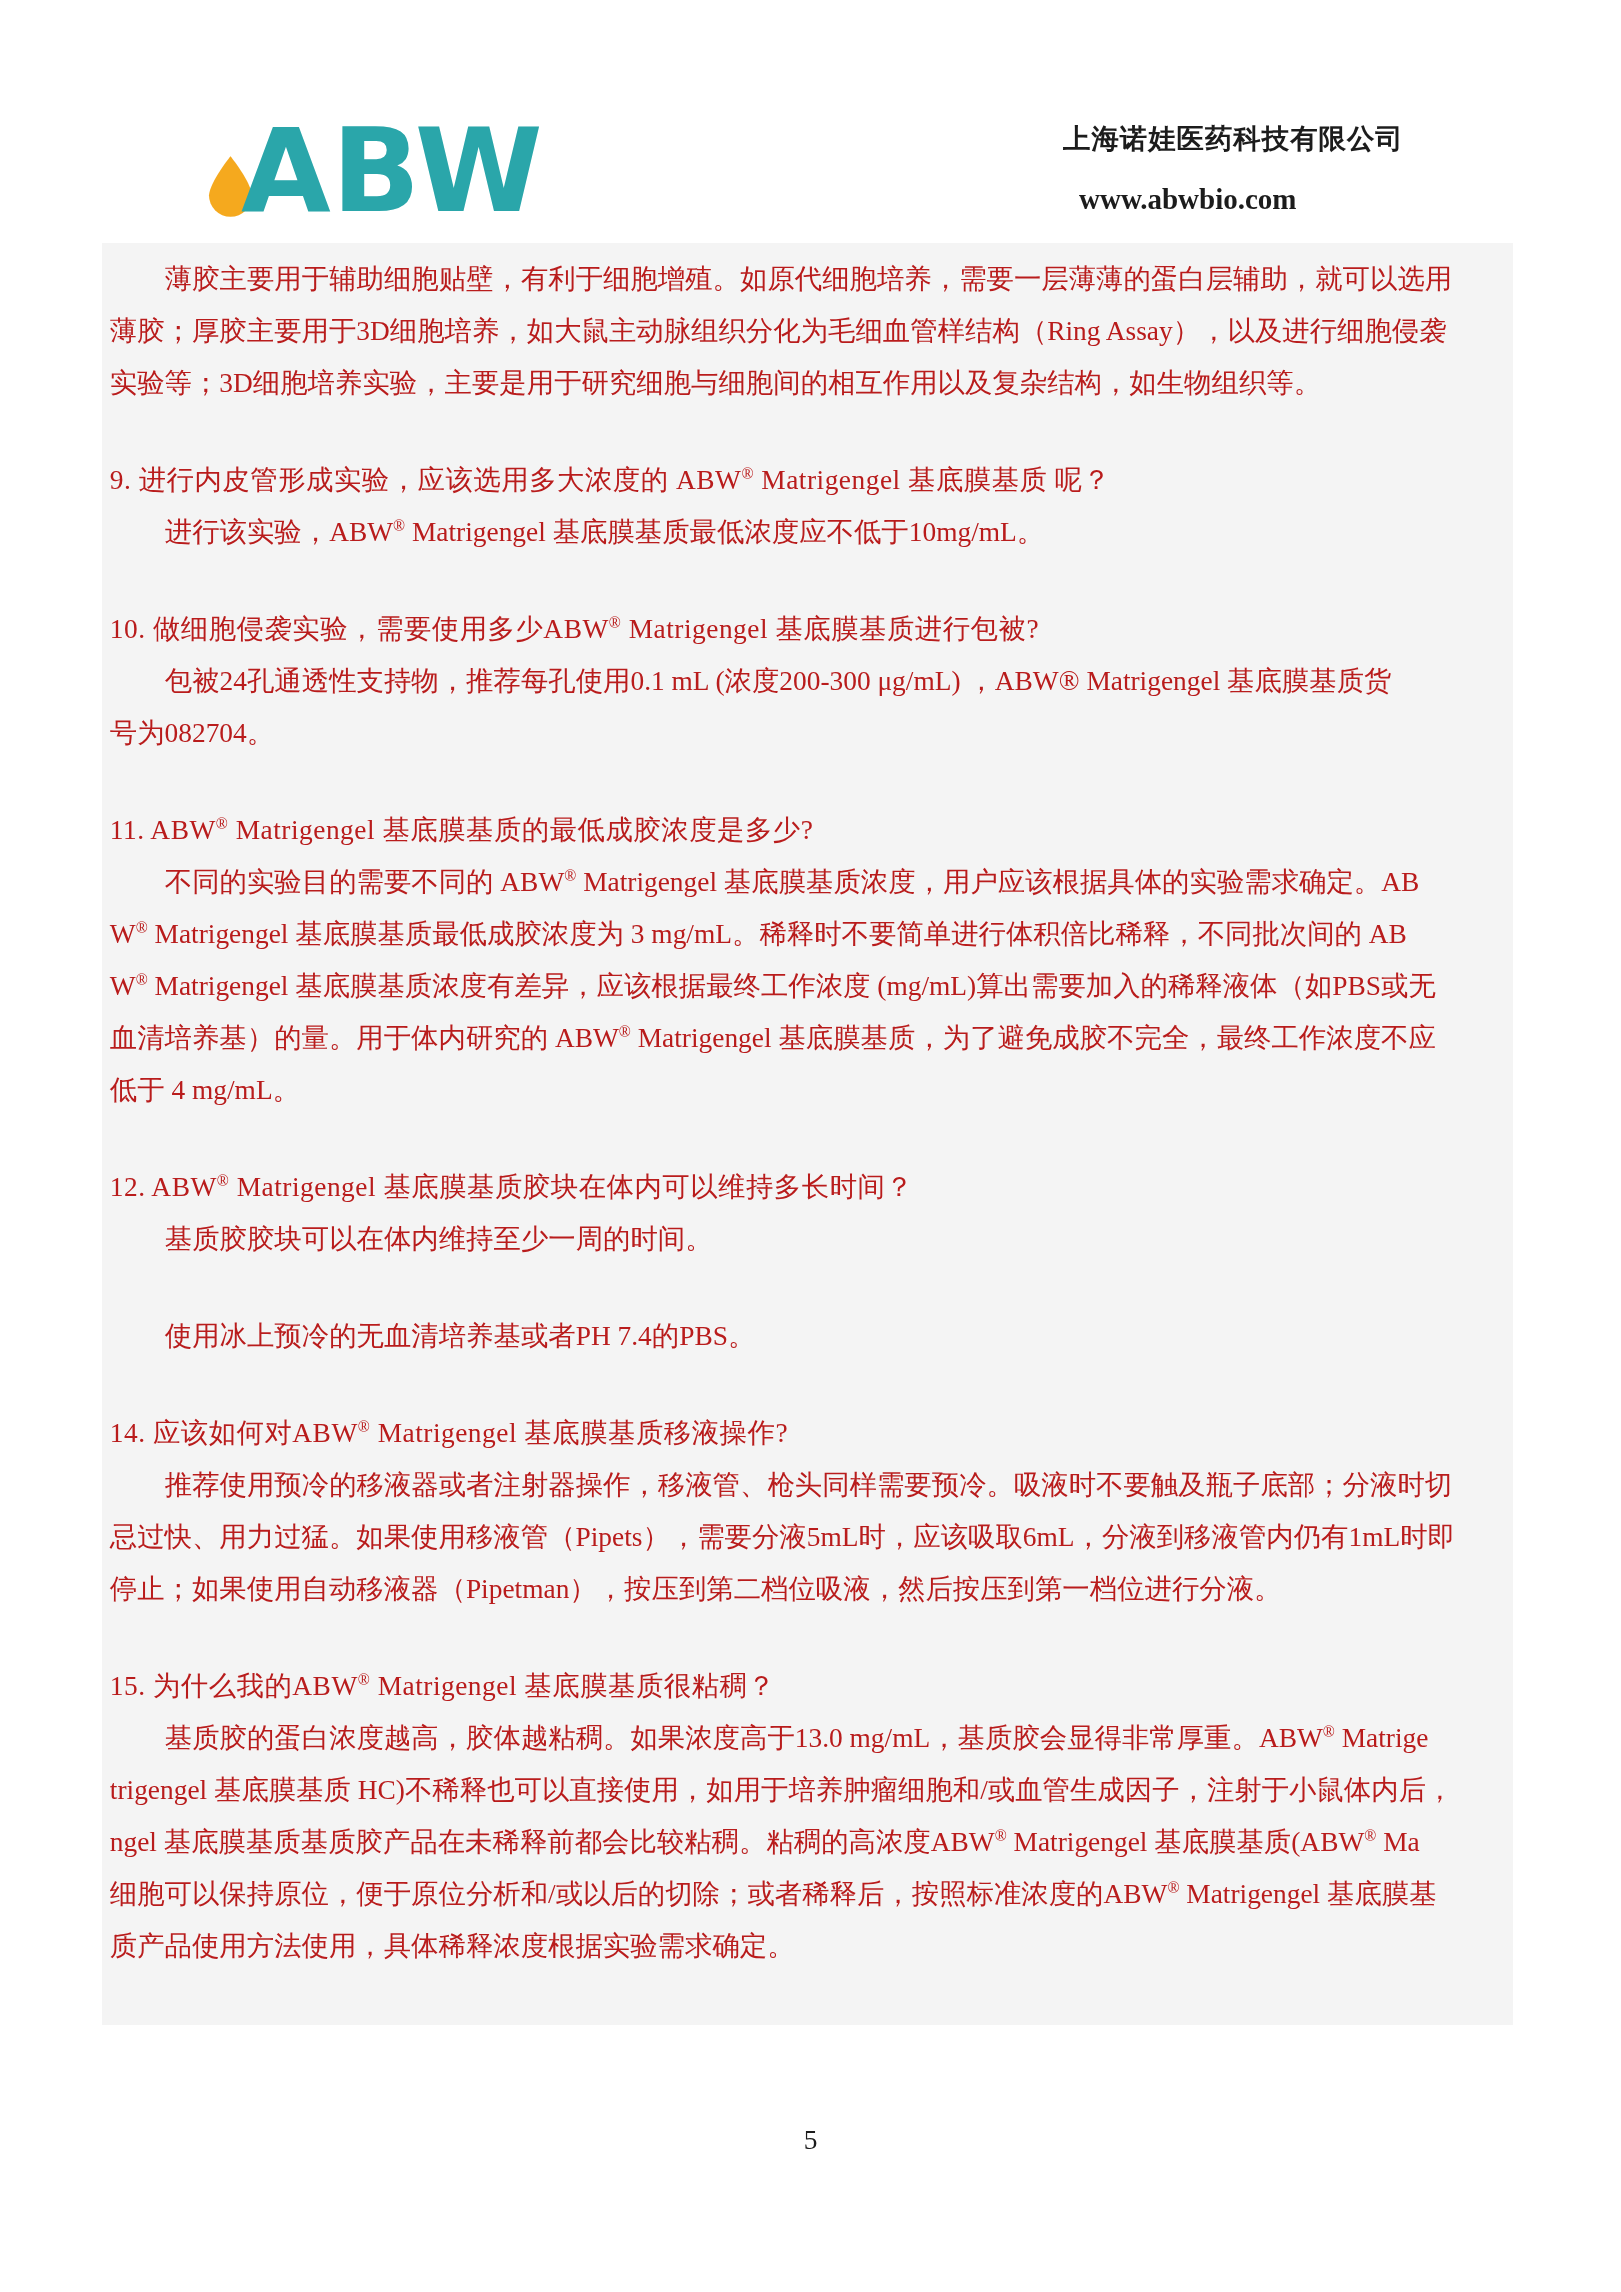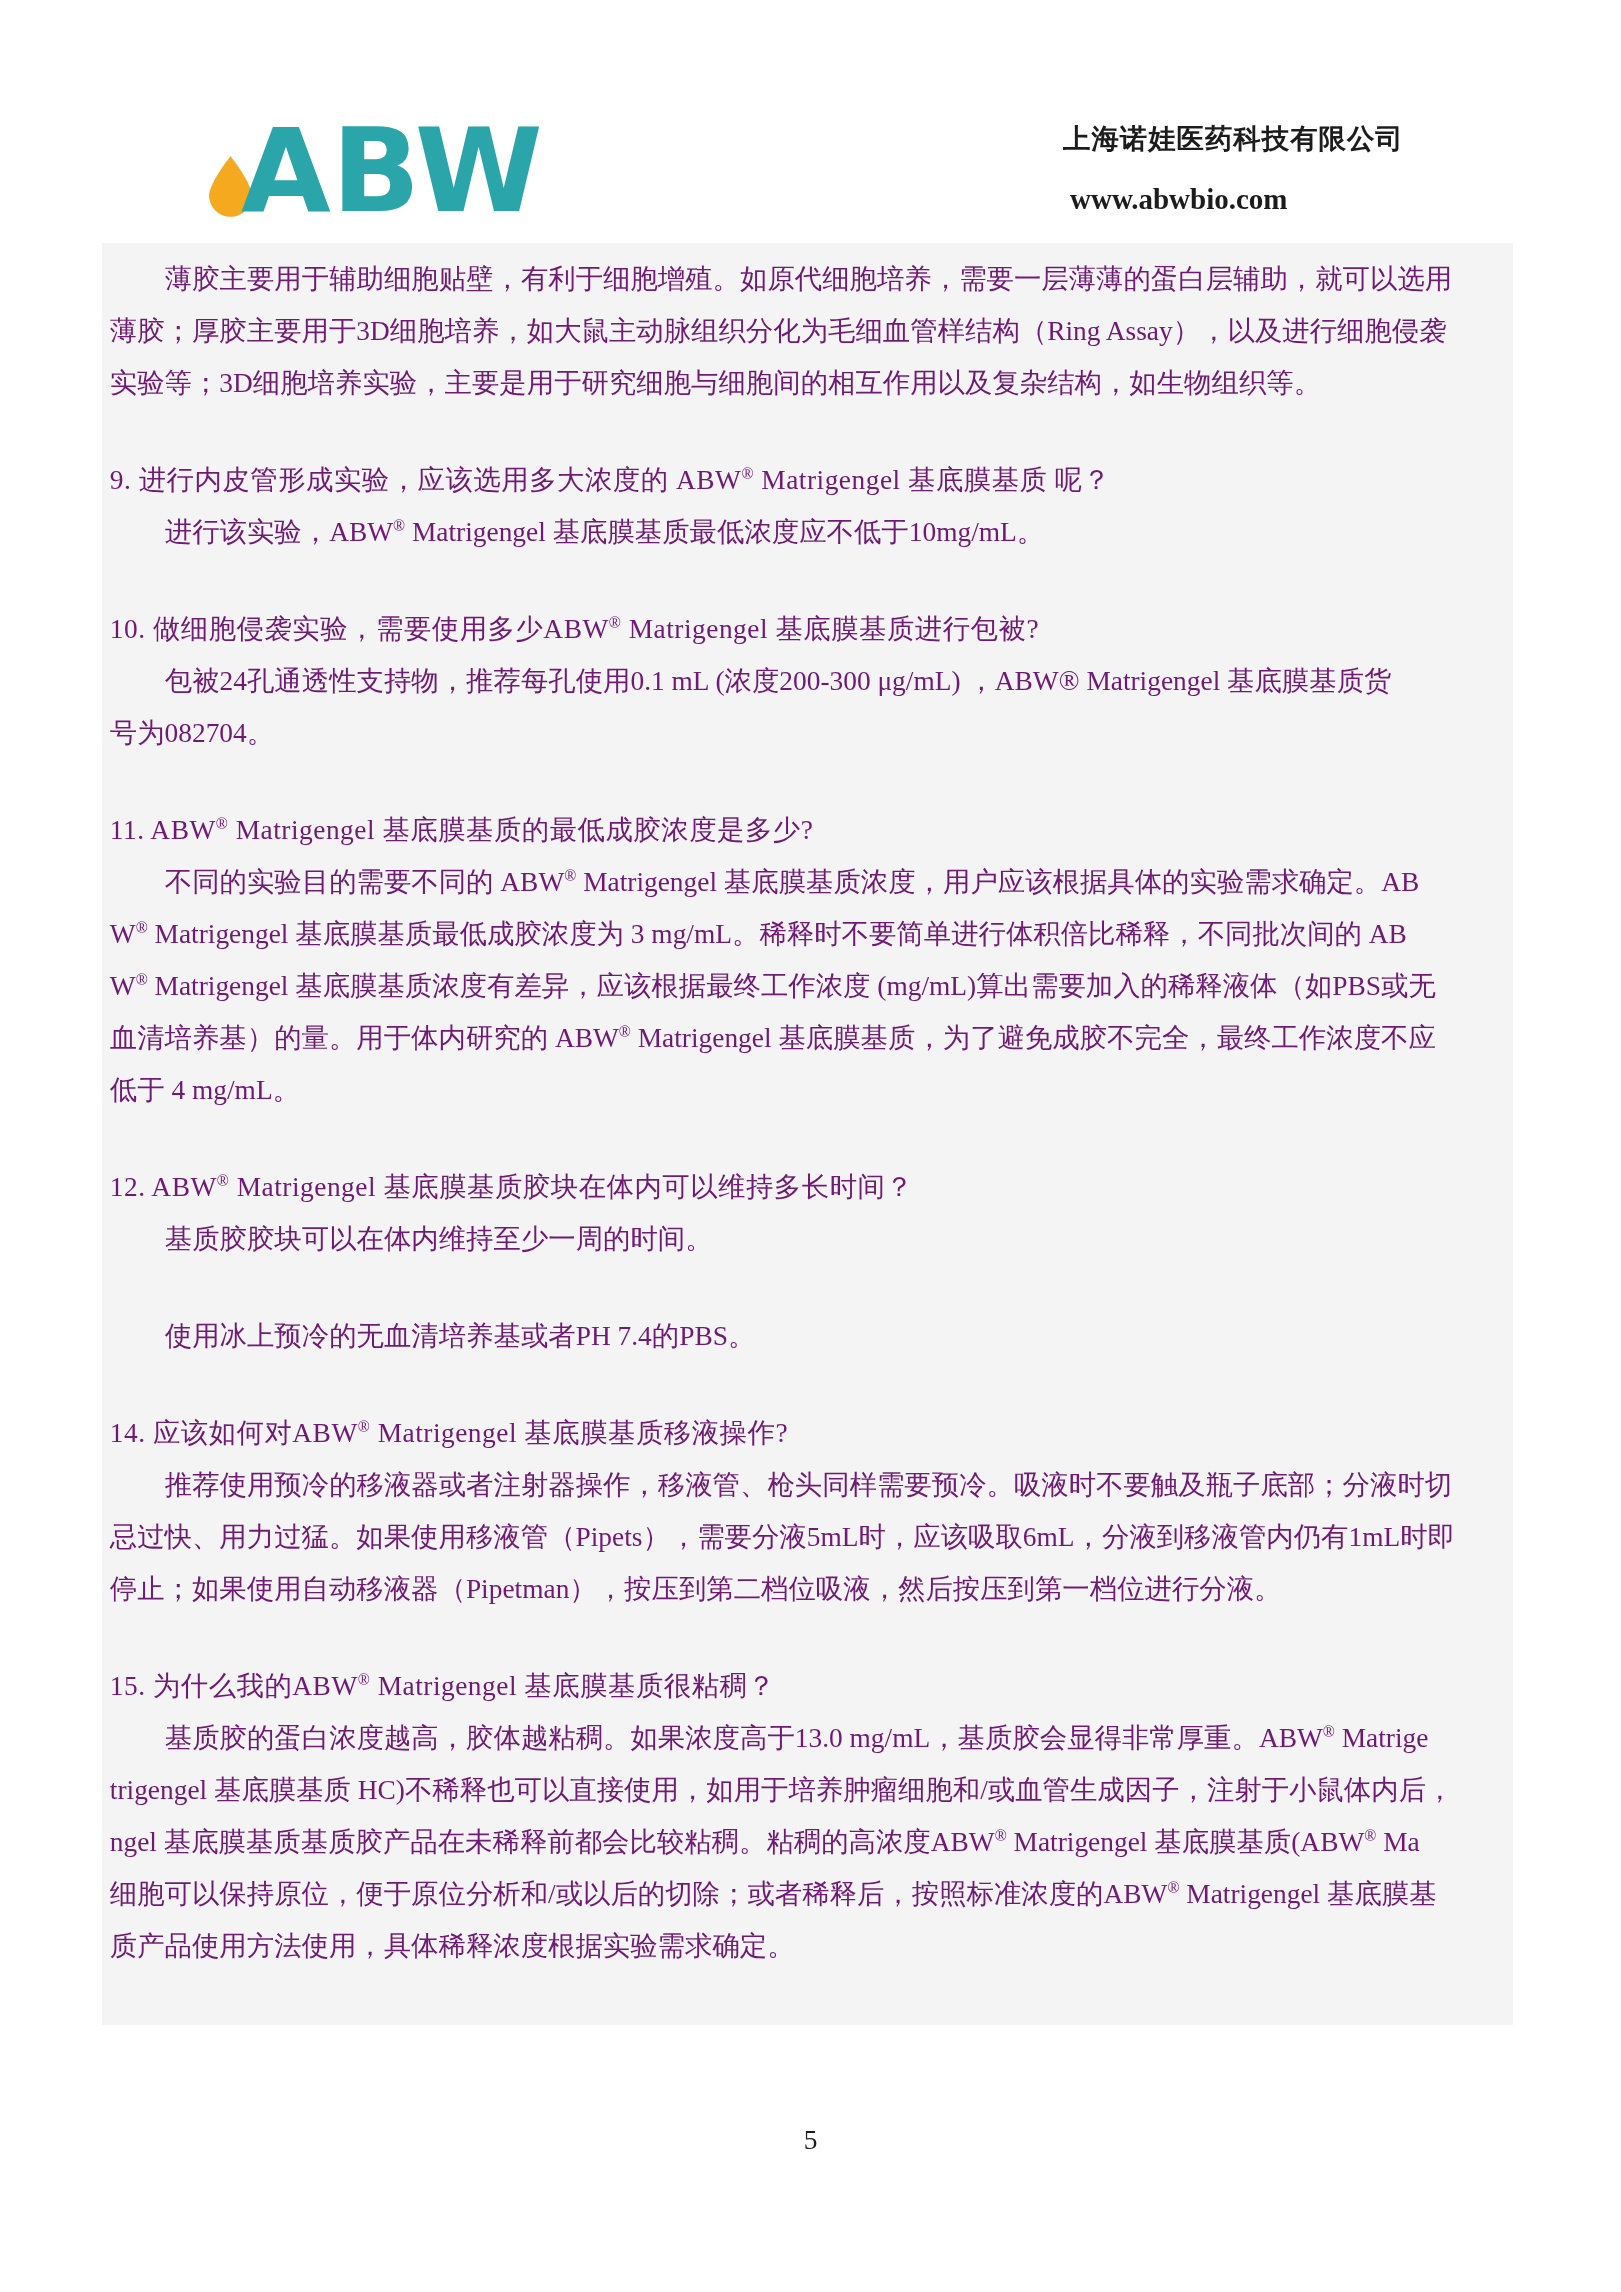--- a/index.html
+++ b/index.html
@@ -10,31 +10,31 @@
   
   .logo{position:absolute;left:206px;top:84px;height:145px;width:353px;text-align:right;}
   .logo-drop{position:absolute;left:2px;bottom:11.8px;width:45px;height:61px;}
   .logo-text{
     position:absolute;left:35px;bottom:0;
     font-family:"DejaVu Sans","Liberation Sans",sans-serif;font-weight:bold;
     font-size:116px;line-height:1.0;letter-spacing:1px;color:#2AA6AA;
   }
   .hdr{position:absolute;left:1063px;top:122px;font-weight:bold;}
   .hdr .company{font-size:27.4px;letter-spacing:1px;line-height:35px;}
-  .hdr .site{font-size:29px;margin-top:25.5px;margin-left:7px;line-height:33px;}
+  .hdr .site{font-size:29px;margin-top:25.5px;margin-left:16px;line-height:33px;}
   
   .content{
     position:absolute;left:102px;top:243px;width:1411px;height:1782px;
     background:#f4f4f4;box-sizing:border-box;padding:9.8px 13.7px 0 7.8px;overflow:hidden;
   }
   .section{margin-top:45px;}
   .section:first-child{margin-top:0;}
   .tline{
     font-size:27.4px;line-height:52px;height:52px;white-space:nowrap;
-    color:#701a75;
+    color:#b91c1c;
   }
   .indent{text-indent:55px;}
   .head{letter-spacing:0.5px;}
   sup.r{font-size:58%;vertical-align:super;line-height:0;}
   
   .pagenum{
     position:absolute;left:0;top:2125px;width:100%;text-align:center;
     font-size:27.4px;
   }
 </style>

